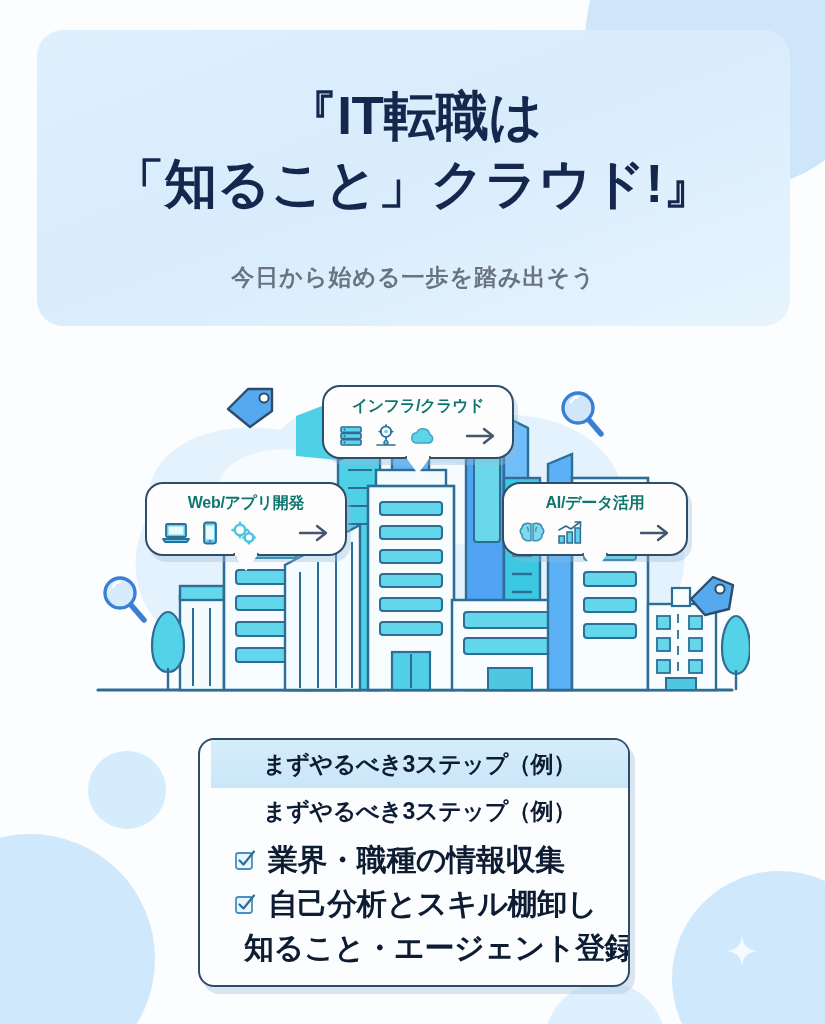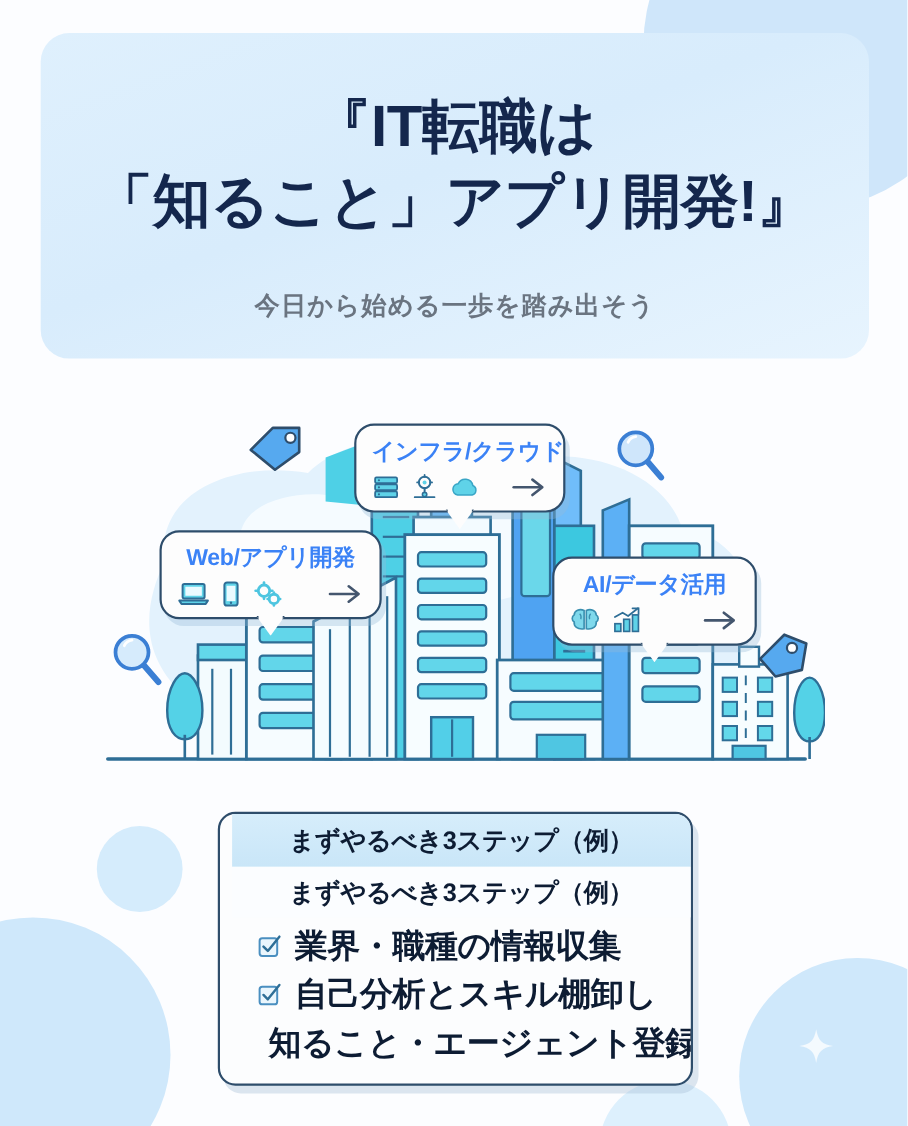--- a/index.html
+++ b/index.html
@@ -59,21 +59,21 @@
   
   .bubble {
     position: absolute;
     background: #fdfdfd;
     border: 2.5px solid #2e4d6b;
     border-radius: 18px;
     box-shadow: 4px 6px 0 rgba(150,185,215,.35);
     padding: 9px 14px 8px 14px;
   }
   .bubble .b-title {
-    font-size: 21px; font-weight: 700; color: #3b82f6;
+    font-size: 16px; font-weight: 700; color: #0f766e;
     text-align: center; white-space: nowrap; letter-spacing: -0.3px;
   }
   .bubble .b-row {
     display: flex; align-items: center; margin-top: 6px;
     gap: 9px;
   }
   .bubble .b-icons { display: flex; align-items: center; gap: 9px; }
   .bubble .b-arrow { margin-left: auto; }
   .tail {
     position: absolute;
@@ -84,21 +84,21 @@
     clip-path: polygon(0 0, 100% 0, 50% 100%);
     bottom: -17px; left: 50%; margin-left: -13px;
   }
   .tail::after{
     content:""; position:absolute; inset:-2px -2px 0 -2px;
     background:#fdfdfd;
     clip-path: polygon(2px 0, calc(100% - 2px) 0, 50% calc(100% - 3px));
   }
   .bubble-infra { left: 322px; top: 385px; width: 192px; }
   .bubble-web   { left: 145px; top: 482px; width: 202px; }
-  .bubble-ai    { left: 502px; top: 506px; width: 186px; }
+  .bubble-ai    { left: 502px; top: 482px; width: 186px; }
 
   
   .deco { position: absolute; }
   .deco-tag1 { left: 222px; top: 383px; }
   .deco-tag2 { left: 683px; top: 571px; }
   .deco-mag1 { left: 556px; top: 387px; }
   .deco-mag2 { left: 99px;  top: 573px; }
 
   
   .card {
@@ -146,21 +146,21 @@
   <div class="bg-circle bg-c3"></div>
   <div class="bg-circle bg-c4"></div>
   <div class="bg-circle bg-c5"></div>
   <svg class="sparkle" viewBox="0 0 40 40">
     <path d="M20 2 C22 14 26 18 38 20 C26 22 22 26 20 38 C18 26 14 22 2 20 C14 18 18 14 20 2 Z" fill="#ffffff" opacity="0.9"></path>
   </svg>
 
   <div class="header">
     <div class="title">
       <span class="ln">『IT転職は</span>
-      <span class="ln">「知ること」アプリ開発!』</span>
+      <span class="ln">「知ること」クラウド!』</span>
     </div>
     <div class="subtitle">今日から始める一歩を踏み出そう</div>
   </div>
 
   <div class="illus">
     <svg viewBox="0 0 670 350" xmlns="http://www.w3.org/2000/svg">
       <defs>
         <clipPath id="blobclip">
             <rect x="0" y="0" width="670" height="350"></rect>
           </clipPath>

